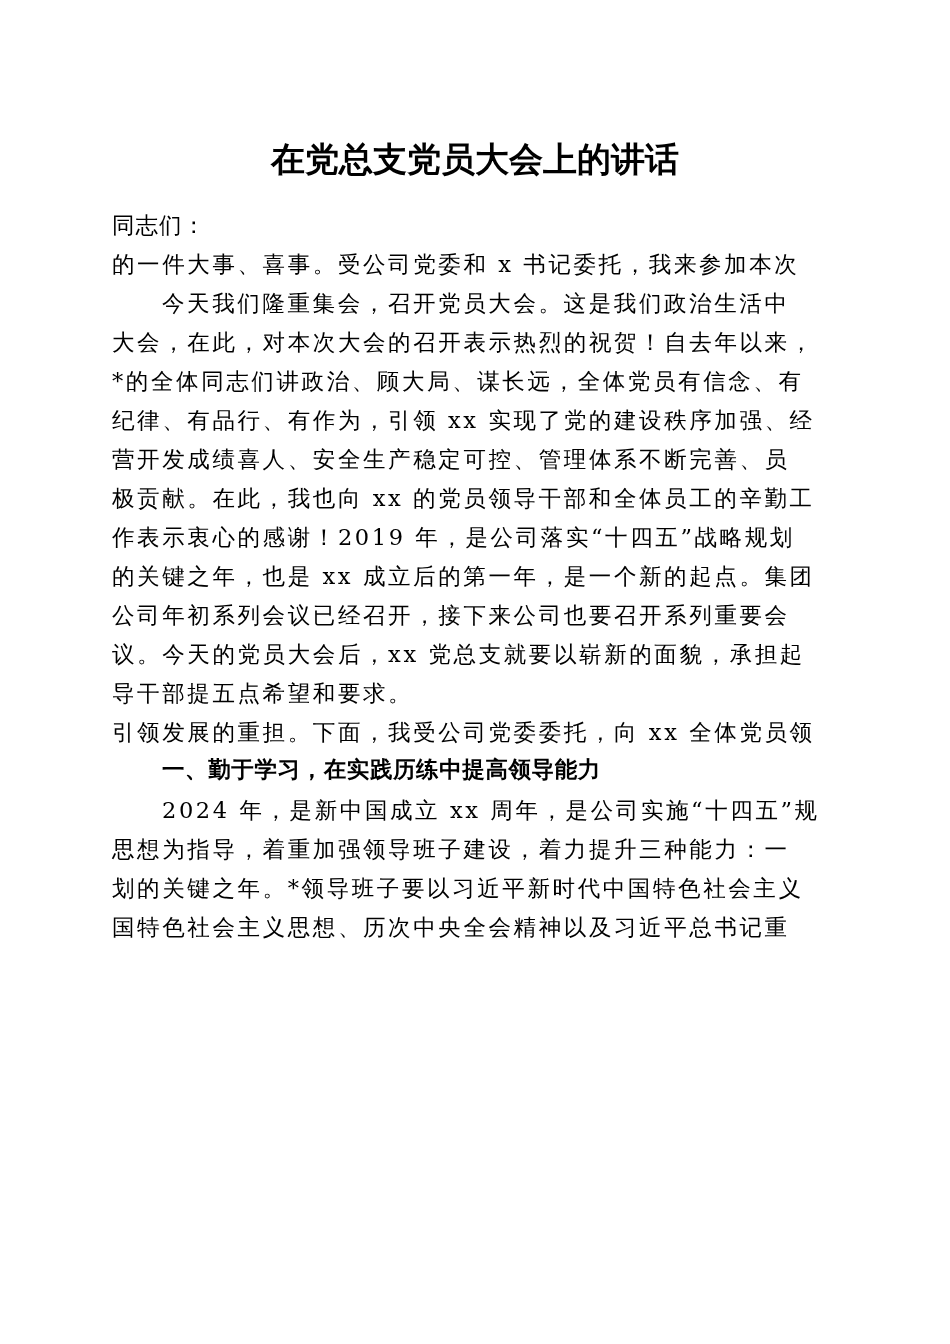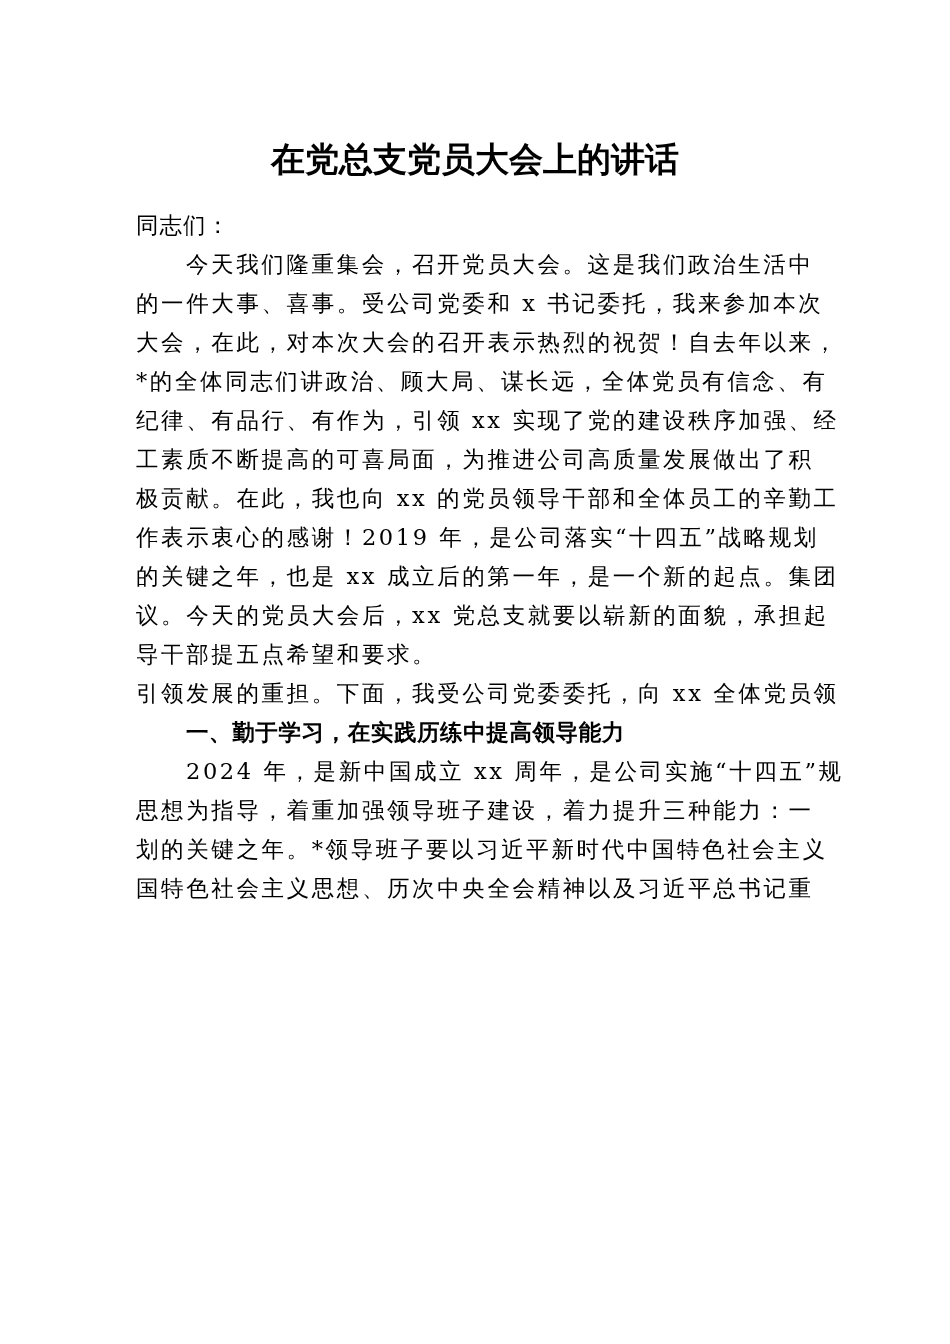--- a/index.html
+++ b/index.html
@@ -31,68 +31,69 @@
       line-height: 50px;
       text-align: center;
       font-family: "DejaVu Serif", "Liberation Serif", serif;
       font-weight: bold;
       font-size: 34px;
       letter-spacing: 0px;
       white-space: nowrap;
     }
     .body-text {
       position: absolute;
-      left: 136px;
+      left: 112px;
       width: 712px;
       top: 206px;
     }
     .line {
       height: 39px;
       line-height: 39px;
       font-family: "DejaVu Serif", "Liberation Serif", serif;
       font-size: 22.5px;
       letter-spacing: 2.6px;
       white-space: nowrap;
       overflow: visible;
     }
     .line.indent {
       padding-left: 50px;
     }
     .line.salutation {
       letter-spacing: 1px;
     }
     .line.heading {
-      font-family: Liberation Sans, sans-serif;
+      font-family: Liberation Mono, monospace;
       font-weight: bold;
       font-size: 22.5px;
       letter-spacing: 0.6px;
       padding-left: 50px;
     }
   </style>
 </head>
 <body>
 
 <div class="page">
 
   <div class="title">在党总支党员大会上的讲话</div>
 
   <div class="body-text">
 
     <div class="line salutation">同志们：</div>
 
     <div>
+      <div class="line">的一件大事、喜事。受公司党委和 x 书记委托，我来参加本次</div>
       <div class="line indent">今天我们隆重集会，召开党员大会。这是我们政治生活中</div>
-      <div class="line">的一件大事、喜事。受公司党委和 x 书记委托，我来参加本次</div>
       <div class="line">大会，在此，对本次大会的召开表示热烈的祝贺！自去年以来，</div>
       <div class="line">*的全体同志们讲政治、顾大局、谋长远，全体党员有信念、有</div>
       <div class="line">纪律、有品行、有作为，引领 xx 实现了党的建设秩序加强、经</div>
-      <div class="line">工素质不断提高的可喜局面，为推进公司高质量发展做出了积</div>
+      <div class="line">营开发成绩喜人、安全生产稳定可控、管理体系不断完善、员</div>
       <div class="line">极贡献。在此，我也向 xx 的党员领导干部和全体员工的辛勤工</div>
       <div class="line">作表示衷心的感谢！2019 年，是公司落实“十四五”战略规划</div>
       <div class="line">的关键之年，也是 xx 成立后的第一年，是一个新的起点。集团</div>
+      <div class="line">公司年初系列会议已经召开，接下来公司也要召开系列重要会</div>
       <div class="line">议。今天的党员大会后，xx 党总支就要以崭新的面貌，承担起</div>
       <div class="line">导干部提五点希望和要求。</div>
       <div class="line">引领发展的重担。下面，我受公司党委委托，向 xx 全体党员领</div>
     </div>
 
     <div class="line heading">一、勤于学习，在实践历练中提高领导能力</div>
 
     <div>
       <div class="line indent">2024 年，是新中国成立 xx 周年，是公司实施“十四五”规</div>
       <div class="line">思想为指导，着重加强领导班子建设，着力提升三种能力：一</div>

